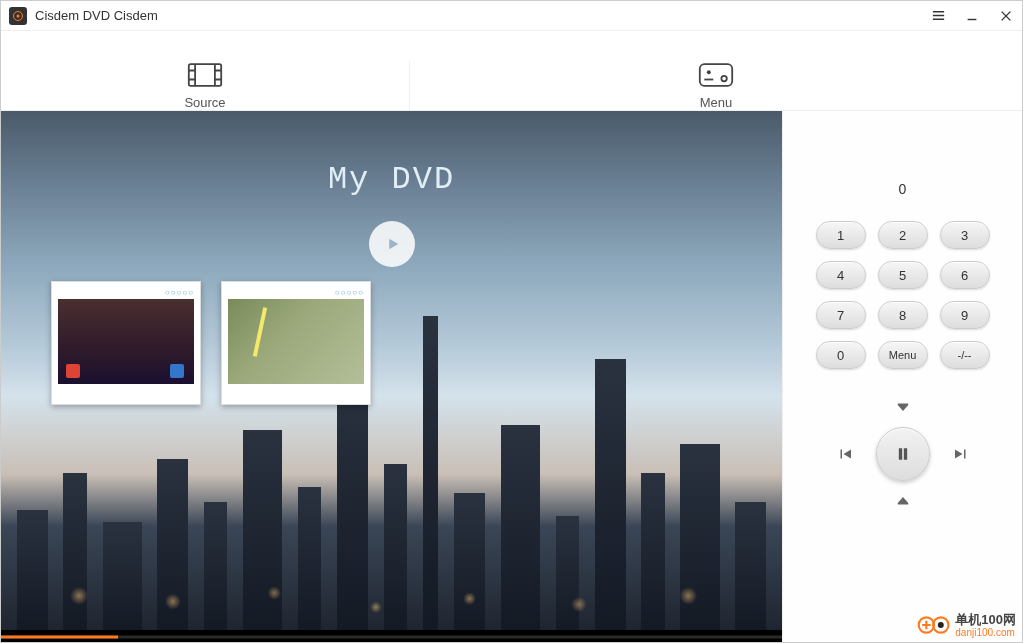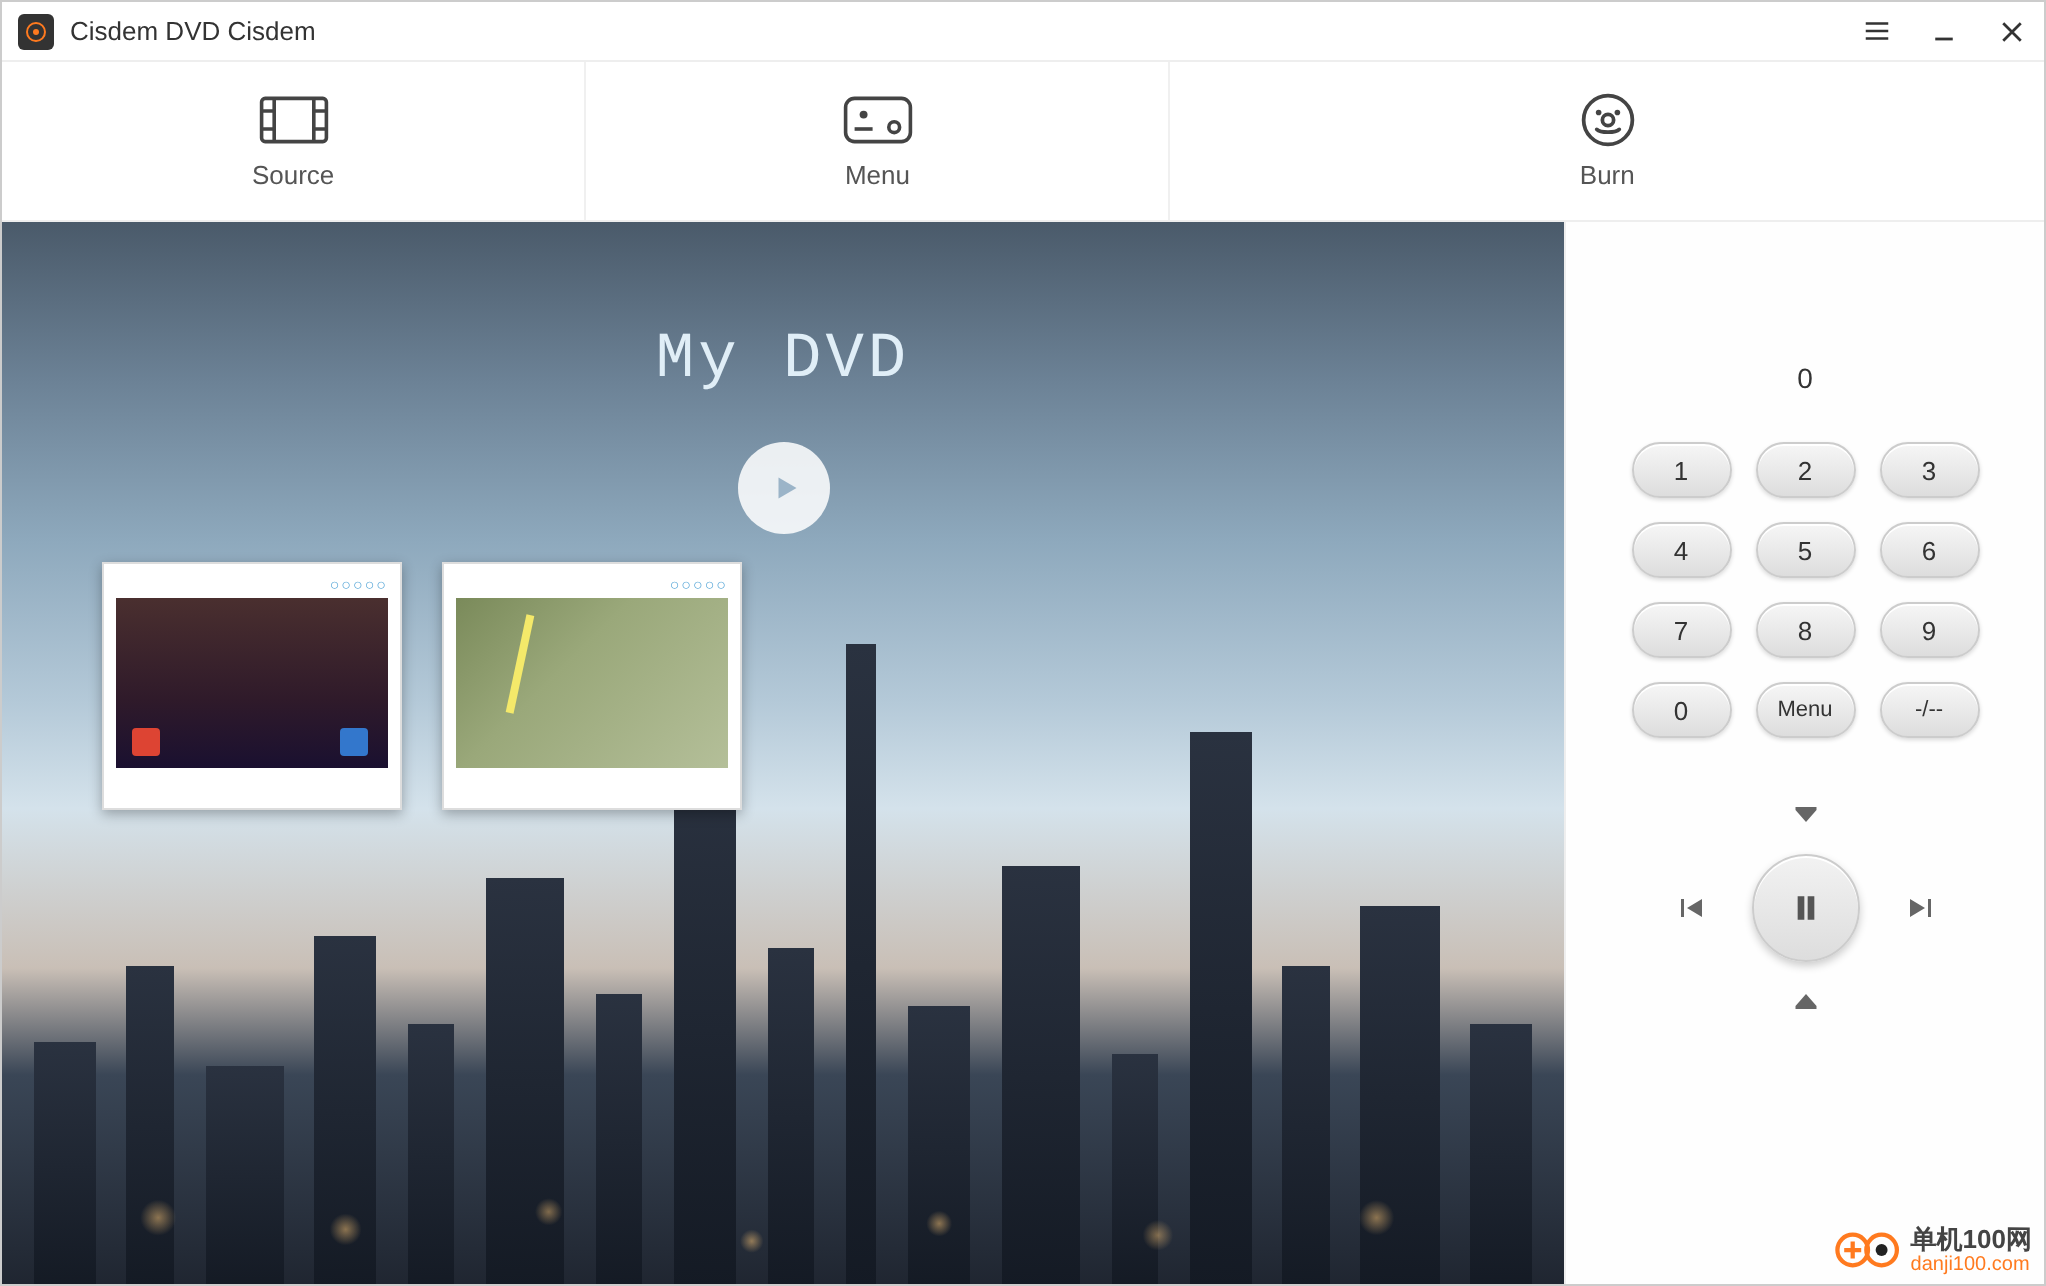--- a/index.html
+++ b/index.html
@@ -7,33 +7,33 @@
 
 
 .titlebar { height: 30px; display: flex; align-items: center; padding: 0 8px; background: #fff; border-bottom: 1px solid #eee; }
 .titlebar .app-icon { width: 18px; height: 18px; background: #333; border-radius: 3px; margin-right: 8px; display: flex; align-items: center; justify-content: center; }
 .titlebar .app-icon svg { width: 12px; height: 12px; }
 .titlebar .title { font-size: 13px; color: #333; flex: 1; }
 .titlebar .win-controls { display: flex; gap: 18px; align-items: center; }
 .titlebar .win-btn { width: 16px; height: 16px; display: flex; align-items: center; justify-content: center; cursor: pointer; color: #333; }
 
 
-.toolbar { height: 80px; display: flex; border-bottom: 1px solid #eee; }
+.toolbar { height: 80px; display: flex; border-bottom: 1px solid #eee; align-items: flex-end; }
 .toolbar .tab { flex: 1; display: flex; flex-direction: column; align-items: center; justify-content: center; gap: 6px; cursor: pointer; border-right: 1px solid #f0f0f0; }
 .toolbar .tab:last-child { border-right: none; flex: 1.5; }
 .toolbar .tab .icon { width: 36px; height: 28px; display: flex; align-items: center; justify-content: center; color: #444; }
 .toolbar .tab .label { font-size: 13px; color: #555; }
 .toolbar .tab.active .icon { color: #ff7a1f; }
 .toolbar .tab.active .label { color: #ff7a1f; }
 
 
 .main { display: flex; height: calc(643px - 30px - 80px); }
 
 
-.preview-pane { flex: 1; background: #000; display: flex; flex-direction: row; }
+.preview-pane { flex: 1; background: #000; display: flex; flex-direction: column; }
 .preview-viewport { flex: 1; position: relative; overflow: hidden; }
 .preview-sky { position: absolute; inset: 0; background: linear-gradient(to bottom, #4a5a6a 0%, #6c8296 15%, #8ea9bd 30%, #b4c9d8 45%, #d4e2eb 55%, #c9bfb6 70%, #3a4656 80%, #1f2530 100%); }
 .preview-viewport .cityscape { position: absolute; left: 0; right: 0; bottom: 0; height: 55%; }
 .dvd-title { position: absolute; top: 50px; left: 50%; transform: translateX(-50%); font-family: "Courier New", monospace; font-size: 32px; color: #e0eef7; letter-spacing: 2px; }
 .play-circle { position: absolute; top: 110px; left: 50%; transform: translateX(-50%); width: 46px; height: 46px; border-radius: 50%; background: rgba(255,255,255,0.85); display: flex; align-items: center; justify-content: center; cursor: pointer; }
 .play-circle svg { width: 18px; height: 18px; fill: #9bb4c8; margin-left: 3px; }
 
 .thumbs { position: absolute; top: 170px; left: 50px; display: flex; gap: 20px; }
 .thumb { width: 150px; background: #fff; padding: 6px; border: 1px solid #ddd; box-shadow: 0 2px 6px rgba(0,0,0,0.3); }
 .thumb .thumb-img { width: 100%; height: 85px; }
@@ -127,32 +127,20 @@
   <div class="tab">
     <div class="icon">
       <svg viewBox="0 0 40 28" width="36" height="26">
           <rect x="2" y="2" width="36" height="24" rx="5" fill="none" stroke="currentColor" stroke-width="2"></rect>
           <circle cx="12" cy="11" r="2.2" fill="currentColor"></circle>
           <circle cx="29" cy="18" r="3" fill="none" stroke="currentColor" stroke-width="2"></circle>
           <path d="M7 19h10" stroke="currentColor" stroke-width="2"></path>
         </svg>
     </div>
     <div class="label">Menu</div>
-  </div>
-  <div class="tab">
-    <div class="icon">
-      <svg viewBox="0 0 32 32" width="30" height="30">
-          <circle cx="16" cy="16" r="13" fill="none" stroke="currentColor" stroke-width="2"></circle>
-          <circle cx="16" cy="16" r="3" fill="none" stroke="currentColor" stroke-width="2"></circle>
-          <circle cx="11" cy="12" r="1.5" fill="currentColor"></circle>
-          <circle cx="21" cy="12" r="1.5" fill="currentColor"></circle>
-          <path d="M10 21c2 2 10 2 12 0" fill="none" stroke="currentColor" stroke-width="2" stroke-linecap="round"></path>
-        </svg>
-    </div>
-    <div class="label">Burn</div>
   </div>
 </div>
 
 <div class="main">
 
   <div class="preview-pane">
     <div class="preview-viewport">
       <div class="preview-sky"></div>
       <div class="cityscape">
         <div class="buildings">

